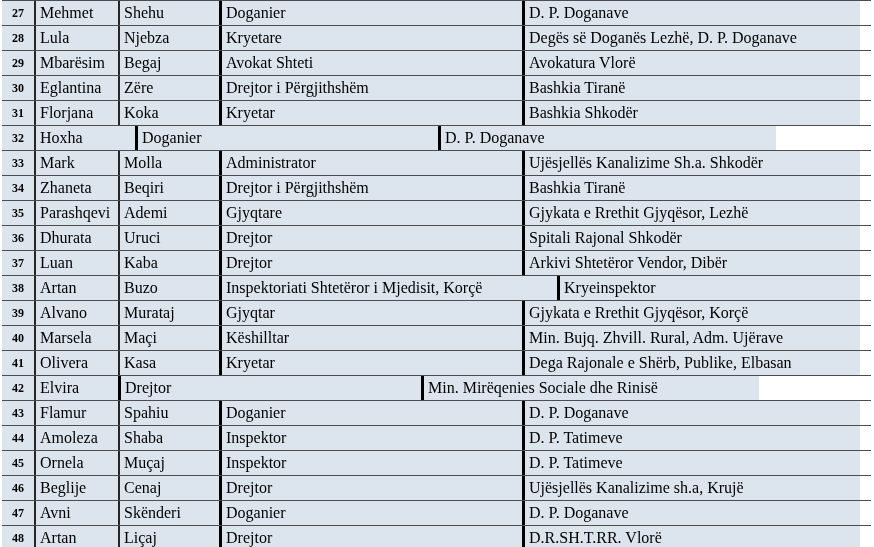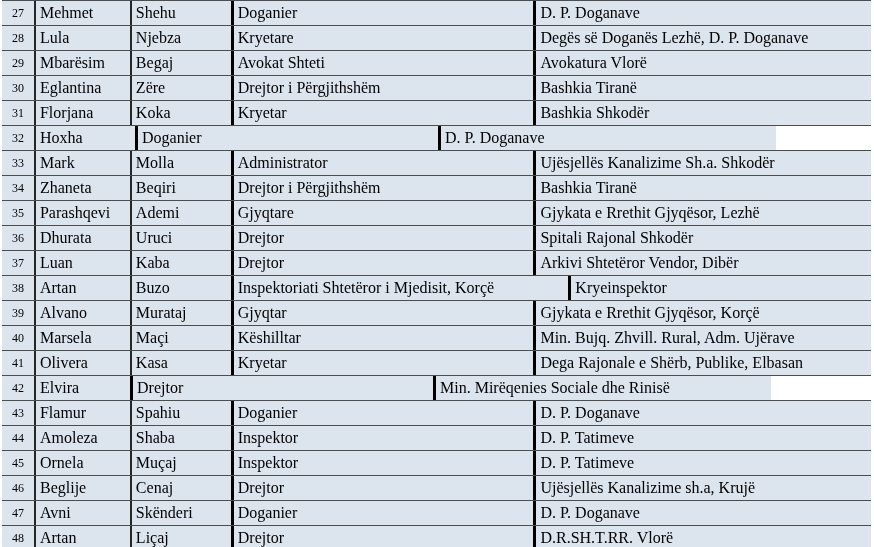--- a/index.html
+++ b/index.html
@@ -35,25 +35,25 @@
     font-size: 16px;
     color: var(--text-color, #000000);
     white-space: nowrap;
     overflow: hidden;
     padding-left: 4px;
   }
   .cell.num {
     width: 32px;
     justify-content: center;
     padding-left: 0;
-    font-weight: normal;
+    font-weight: bold;
     font-size: 12px;
   }
   .cell.first {
-    width: 96px;
+    width: 84px;
     border-left: 2px solid var(--col-thin, #262626);
   }
   .cell.last {
     width: 101px;
     border-left: 2px solid var(--col-thin, #262626);
   }
   .cell.pos {
     width: 303px;
     border-left: 3px solid var(--col-thick, #000000);
   }

